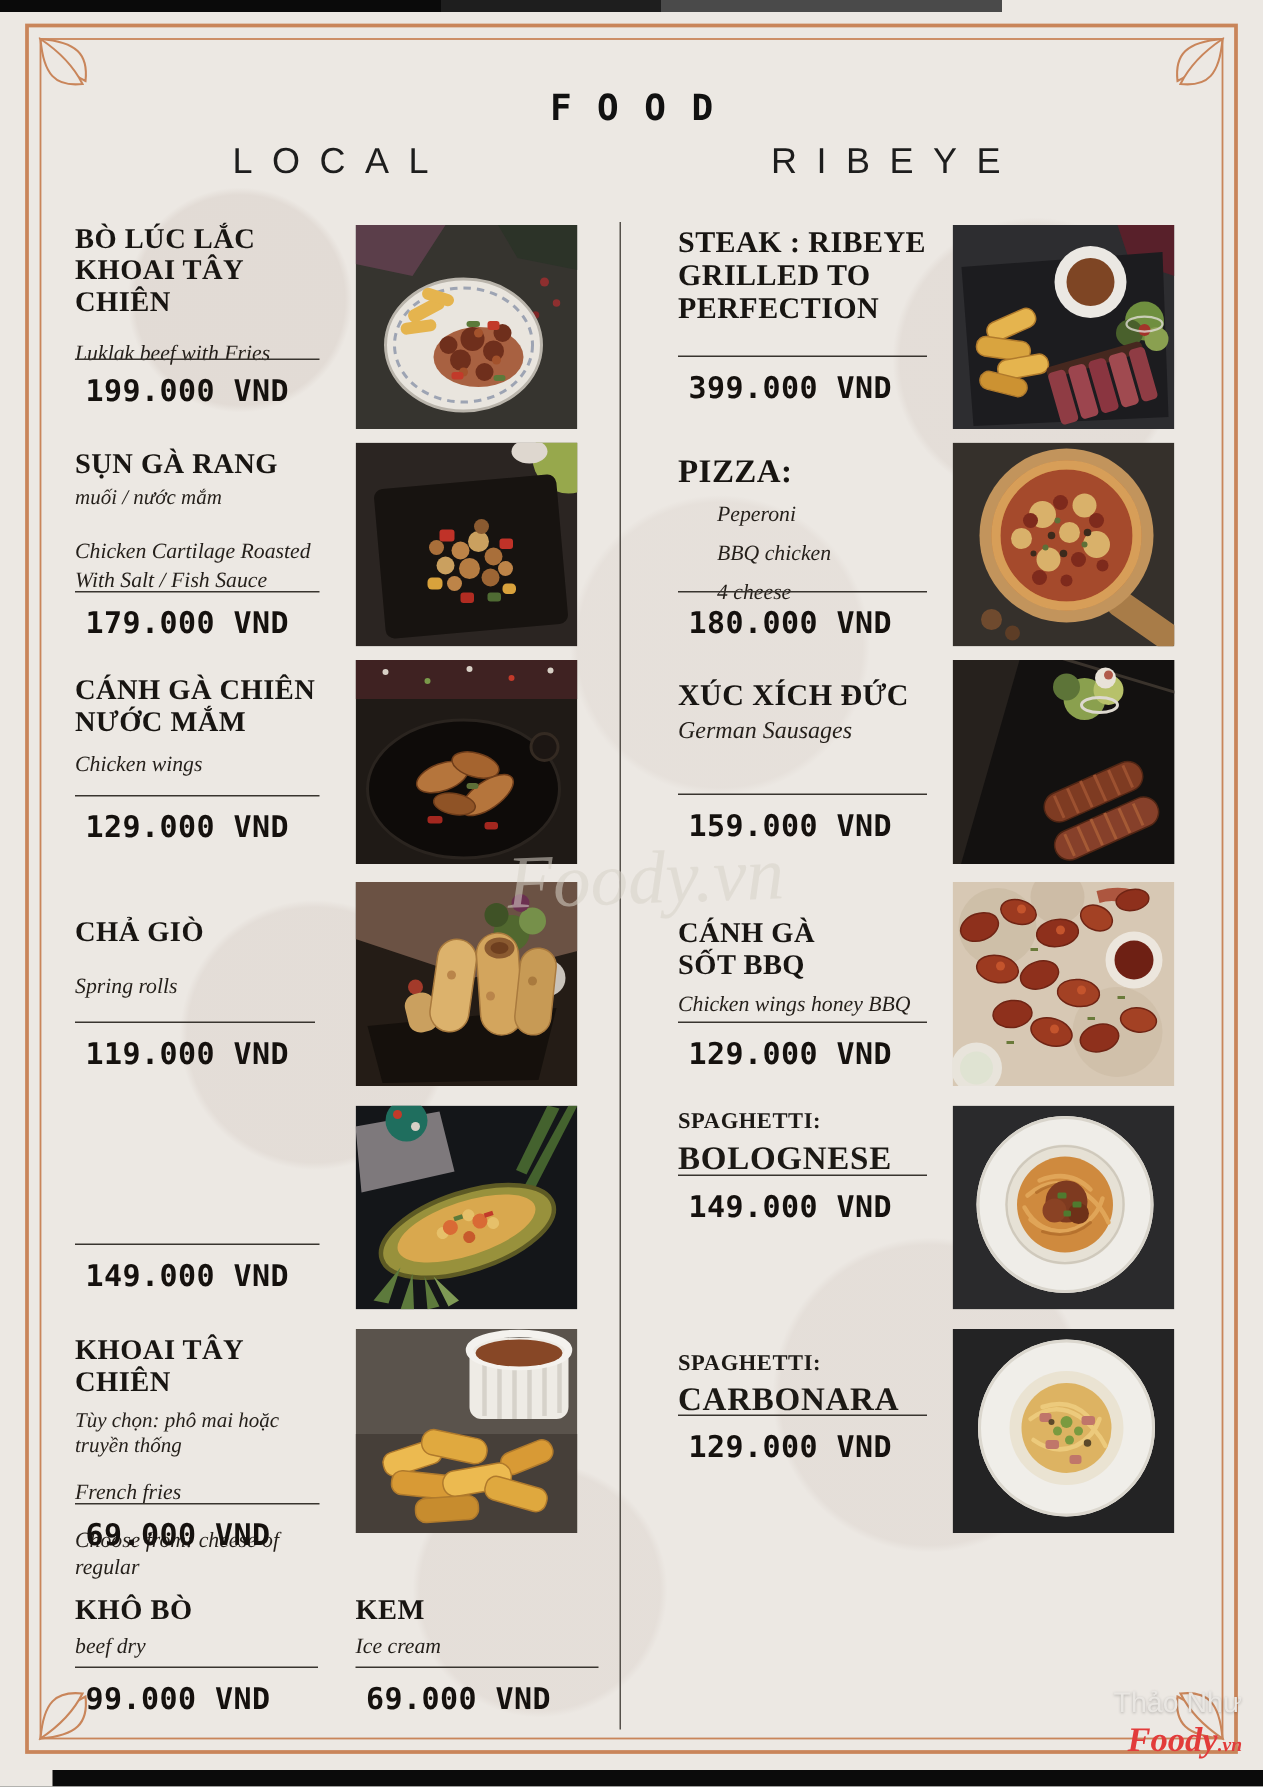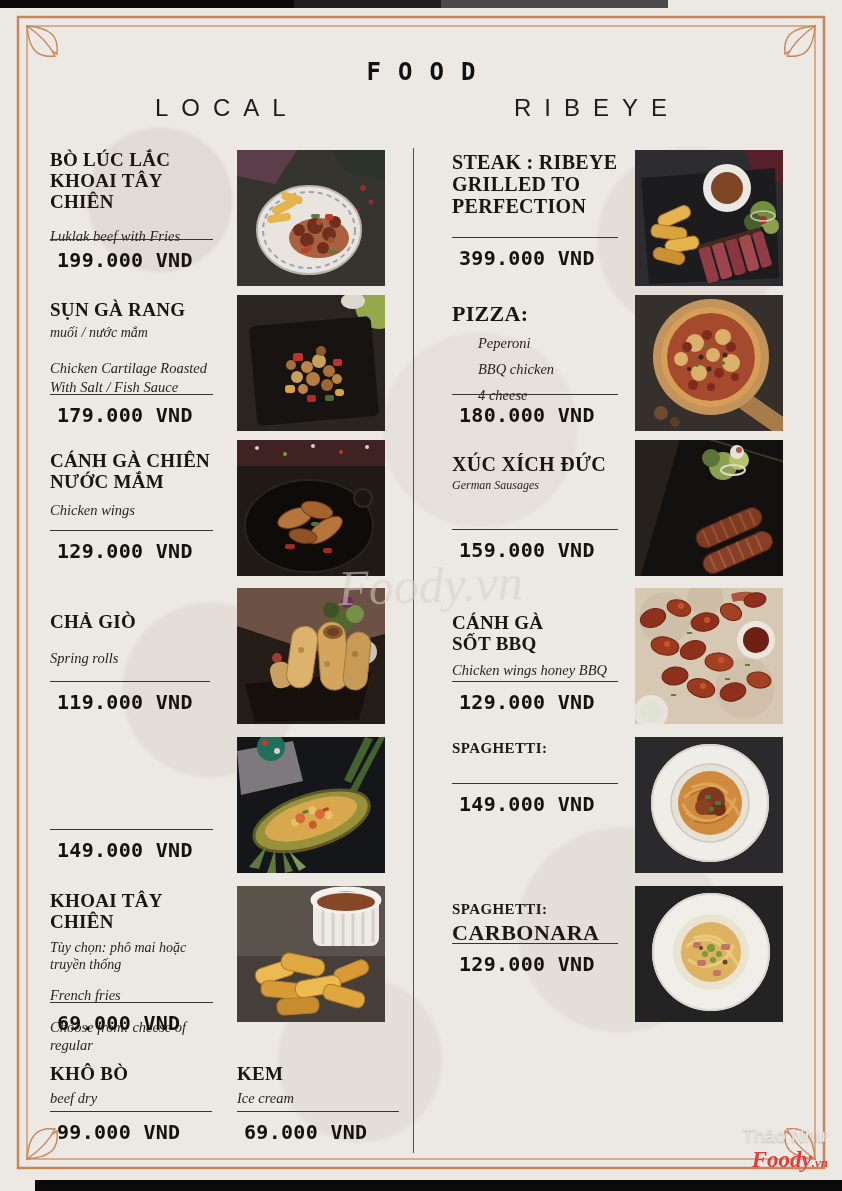--- a/index.html
+++ b/index.html
@@ -168,38 +168,39 @@
     <p class="opt">BBQ chicken</p>
     <p class="opt">4 cheese</p>
   </div>
   <div class="pg" style="left:452px;top:394px;width:166px">
     <div class="r"></div>
     <p class="p">180.000 VND</p>
   </div>
 
   <div class="e" style="left:452px;top:453px">
     <h3 class="t" style="font-size:20px">XÚC XÍCH ĐỨC</h3>
-    <p class="s" style="font-size:12px">German Sausages</p>
+    <p class="s" style="font-size:16px">German Sausages</p>
   </div>
   <div class="pg" style="left:452px;top:529px;width:166px">
     <div class="r"></div>
     <p class="p">159.000 VND</p>
   </div>
 
   <div class="e" style="left:452px;top:613px">
     <h3 class="t" style="max-width:100px">CÁNH GÀ SỐT BBQ</h3>
     <p class="s" style="font-size:14.5px;margin-top:6px">Chicken wings honey BBQ</p>
   </div>
   <div class="pg" style="left:452px;top:681px;width:166px">
     <div class="r"></div>
     <p class="p">129.000 VND</p>
   </div>
 
   <div class="e" style="left:452px;top:740px">
     <p class="pre">SPAGHETTI:</p>
+    <h3 class="big">BOLOGNESE</h3>
   </div>
   <div class="pg" style="left:452px;top:783px;width:166px">
     <div class="r"></div>
     <p class="p">149.000 VND</p>
   </div>
 
   <div class="e" style="left:452px;top:901px">
     <p class="pre">SPAGHETTI:</p>
     <h3 class="big">CARBONARA</h3>
   </div>

